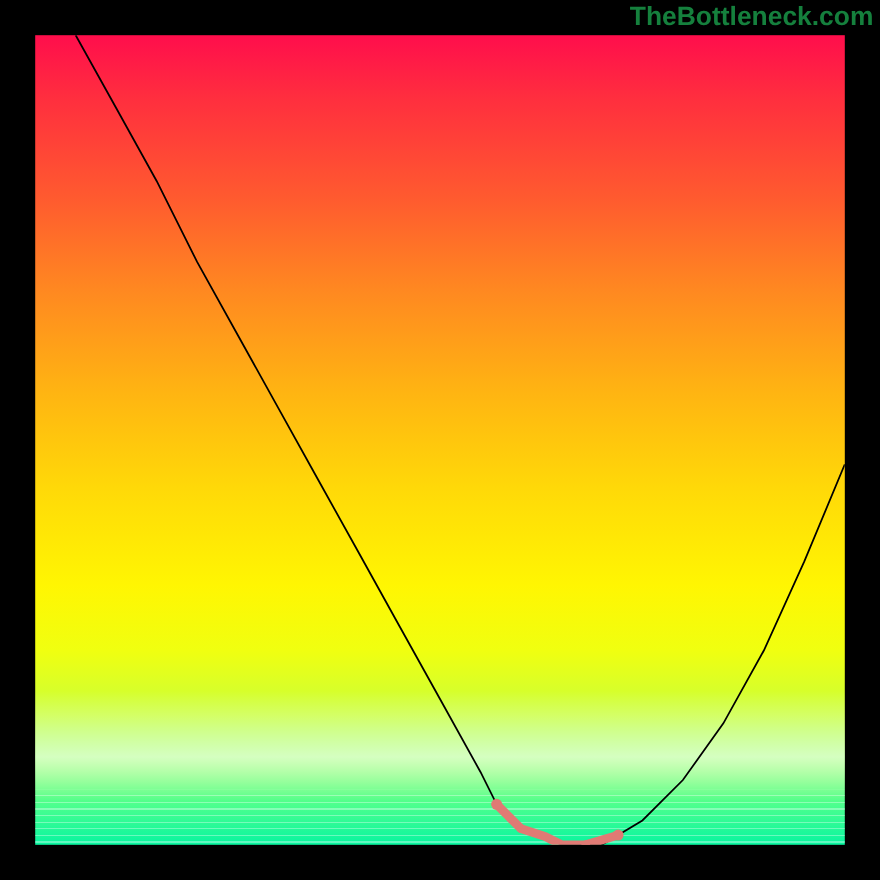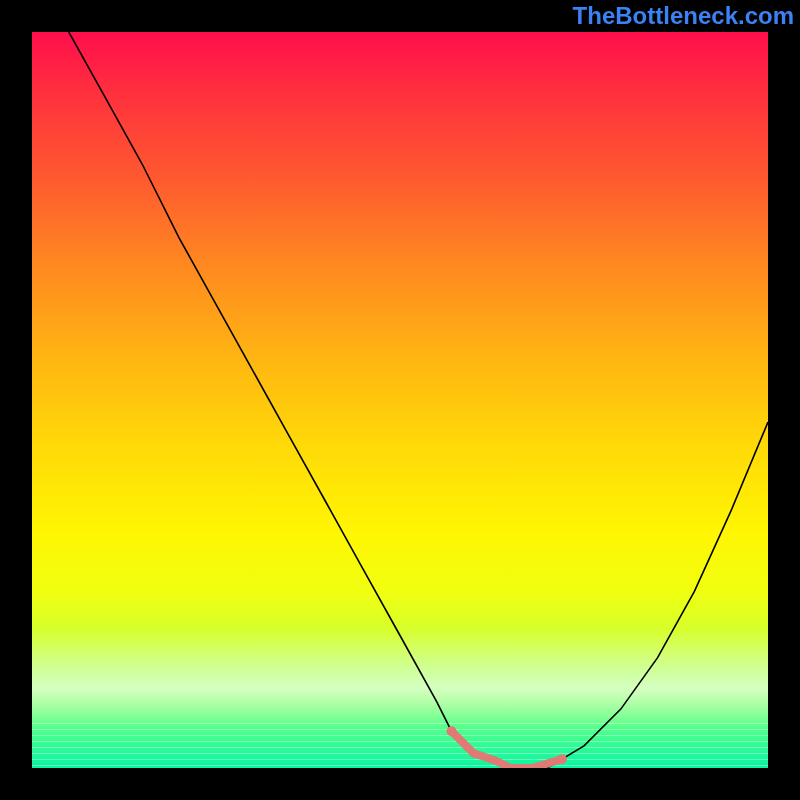--- a/index.html
+++ b/index.html
@@ -90,21 +90,21 @@
     fill: #e07a74;
   }
 
   .watermark {
     position: absolute;
     top: 2px;
     right: 6px;
     font-family: Arial, Helvetica, sans-serif;
     font-size: 24px;
     font-weight: 600;
-    color: #3b82f6;
+    color: #15803d;
     user-select: none;
   }
 </style>
 </head>
 <body>
 
 <div class="frame">
   <div class="watermark">TheBottleneck.com</div>
   <div class="plot-area">
     <div class="pale-band"></div>

